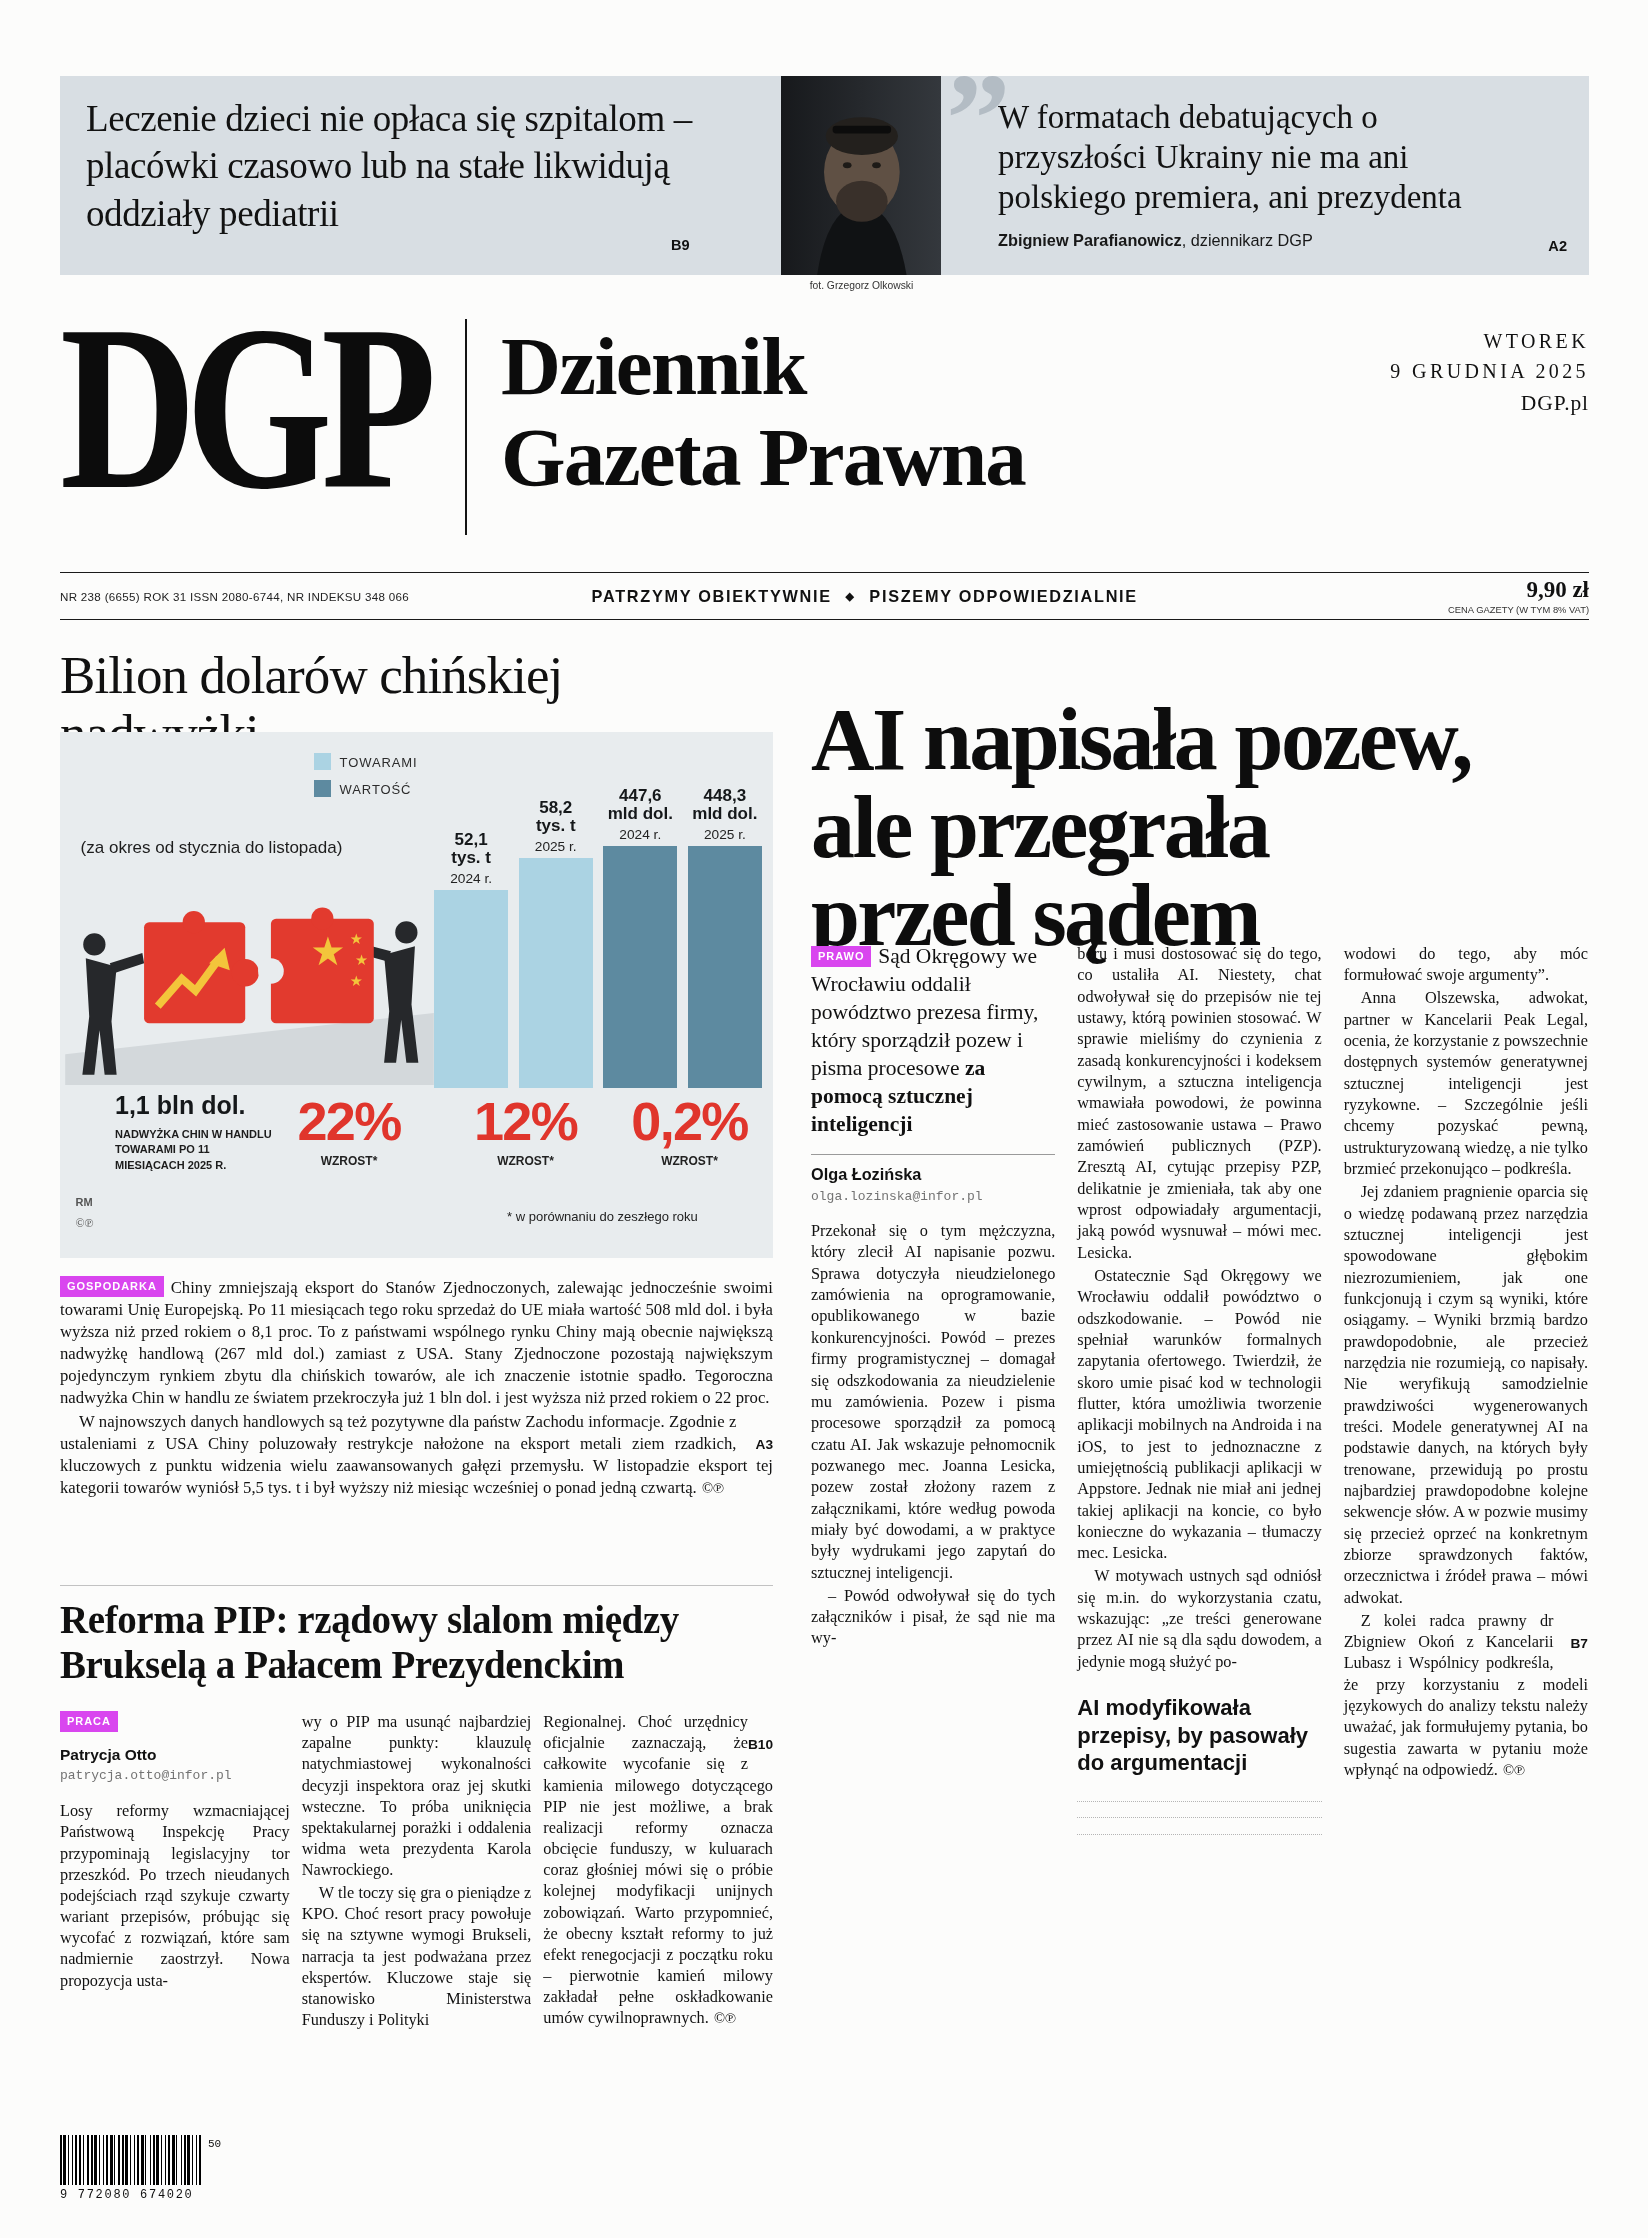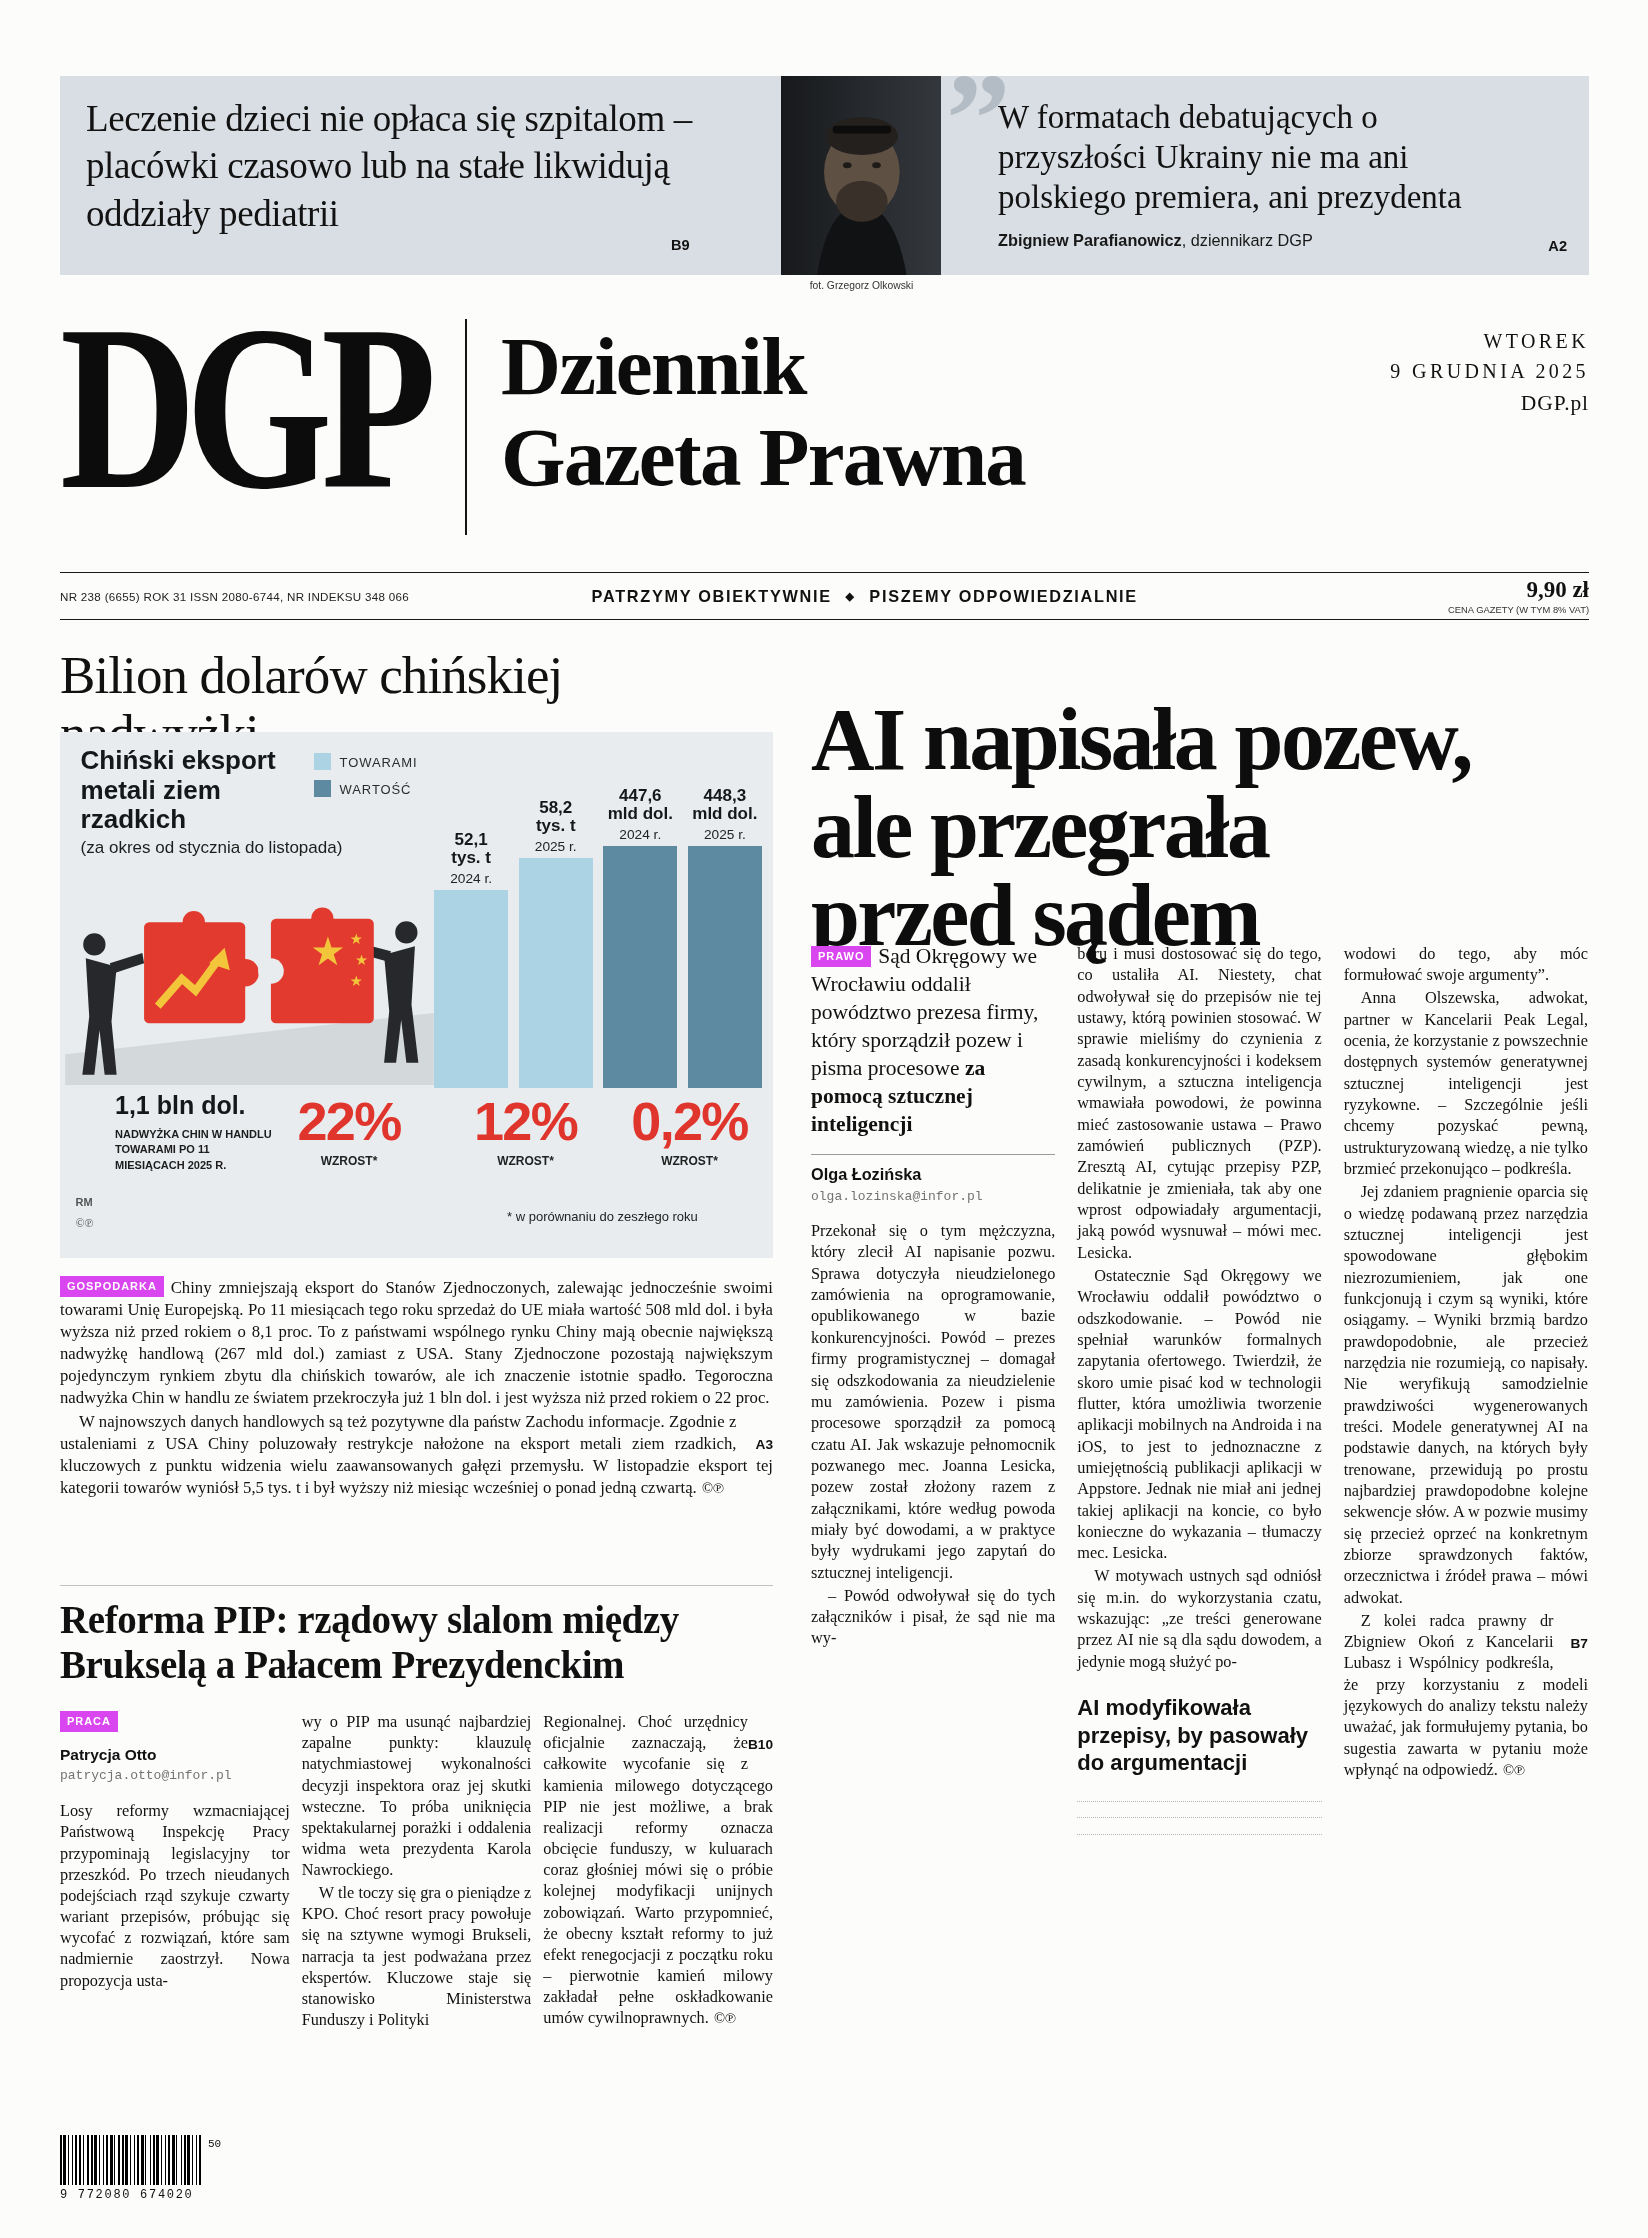--- a/index.html
+++ b/index.html
@@ -176,21 +176,20 @@
     </div>
     <div class="price-block">
       <span class="price">9,90 zł</span>
       <span class="price-note">CENA GAZETY (W TYM 8% VAT)</span>
     </div>
   </div>
 
   <h1 class="china-headline">Bilion dolarów chińskiej nadwyżki</h1>
 
   <section class="infographic">
-    <h3 class="ig-title">Chiński eksport metali ziem rzadkich</h3>
     <div class="ig-legend">
       <div class="legend-item"><span class="swatch" style="background: rgb(171, 211, 227);"></span><span>TOWARAMI</span></div>
       <div class="legend-item"><span class="swatch" style="background: rgb(93, 138, 160);"></span><span>WARTOŚĆ</span></div>
     </div>
     <div class="ig-subtitle">(za okres od stycznia do listopada)</div>
 
     <div class="ig-illustration">
       <svg viewBox="0 0 430 252" width="369" height="216">
         <polygon points="0,216 430,168 430,252 0,252" fill="#d3d8db"></polygon>
         <g fill="#26282b">

